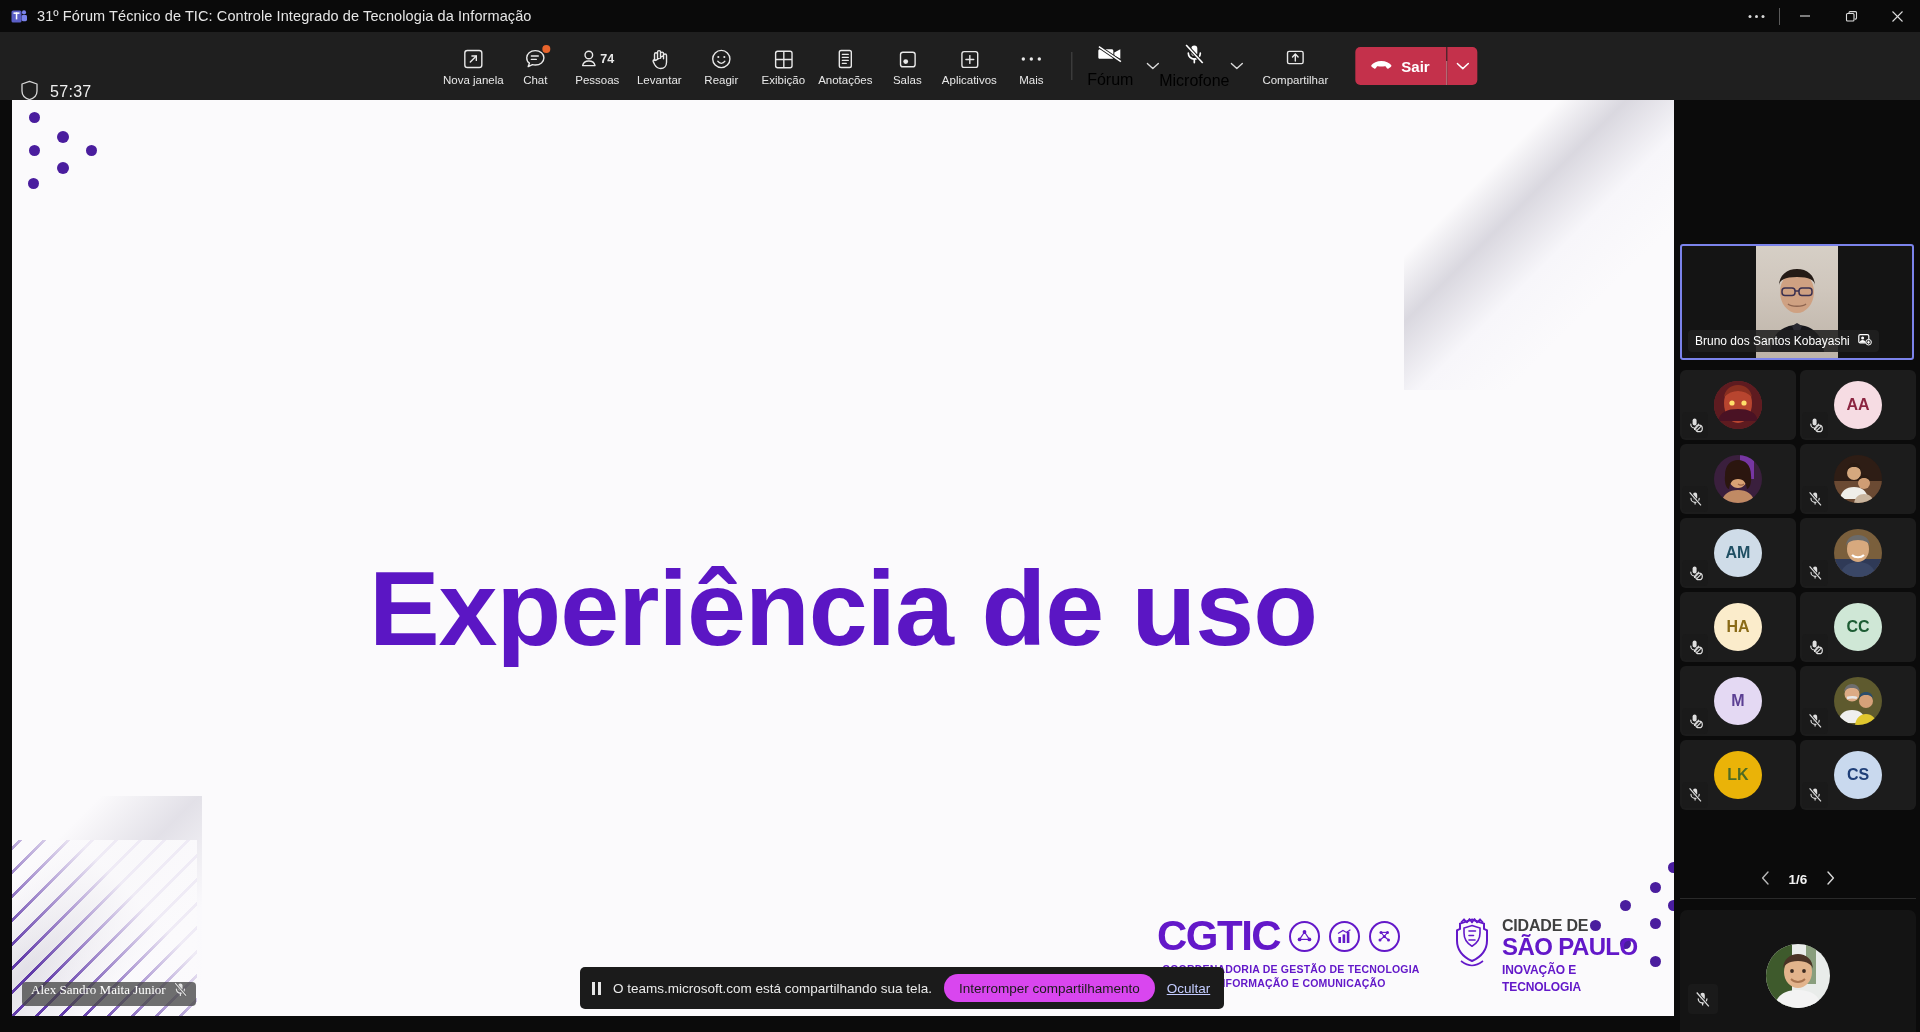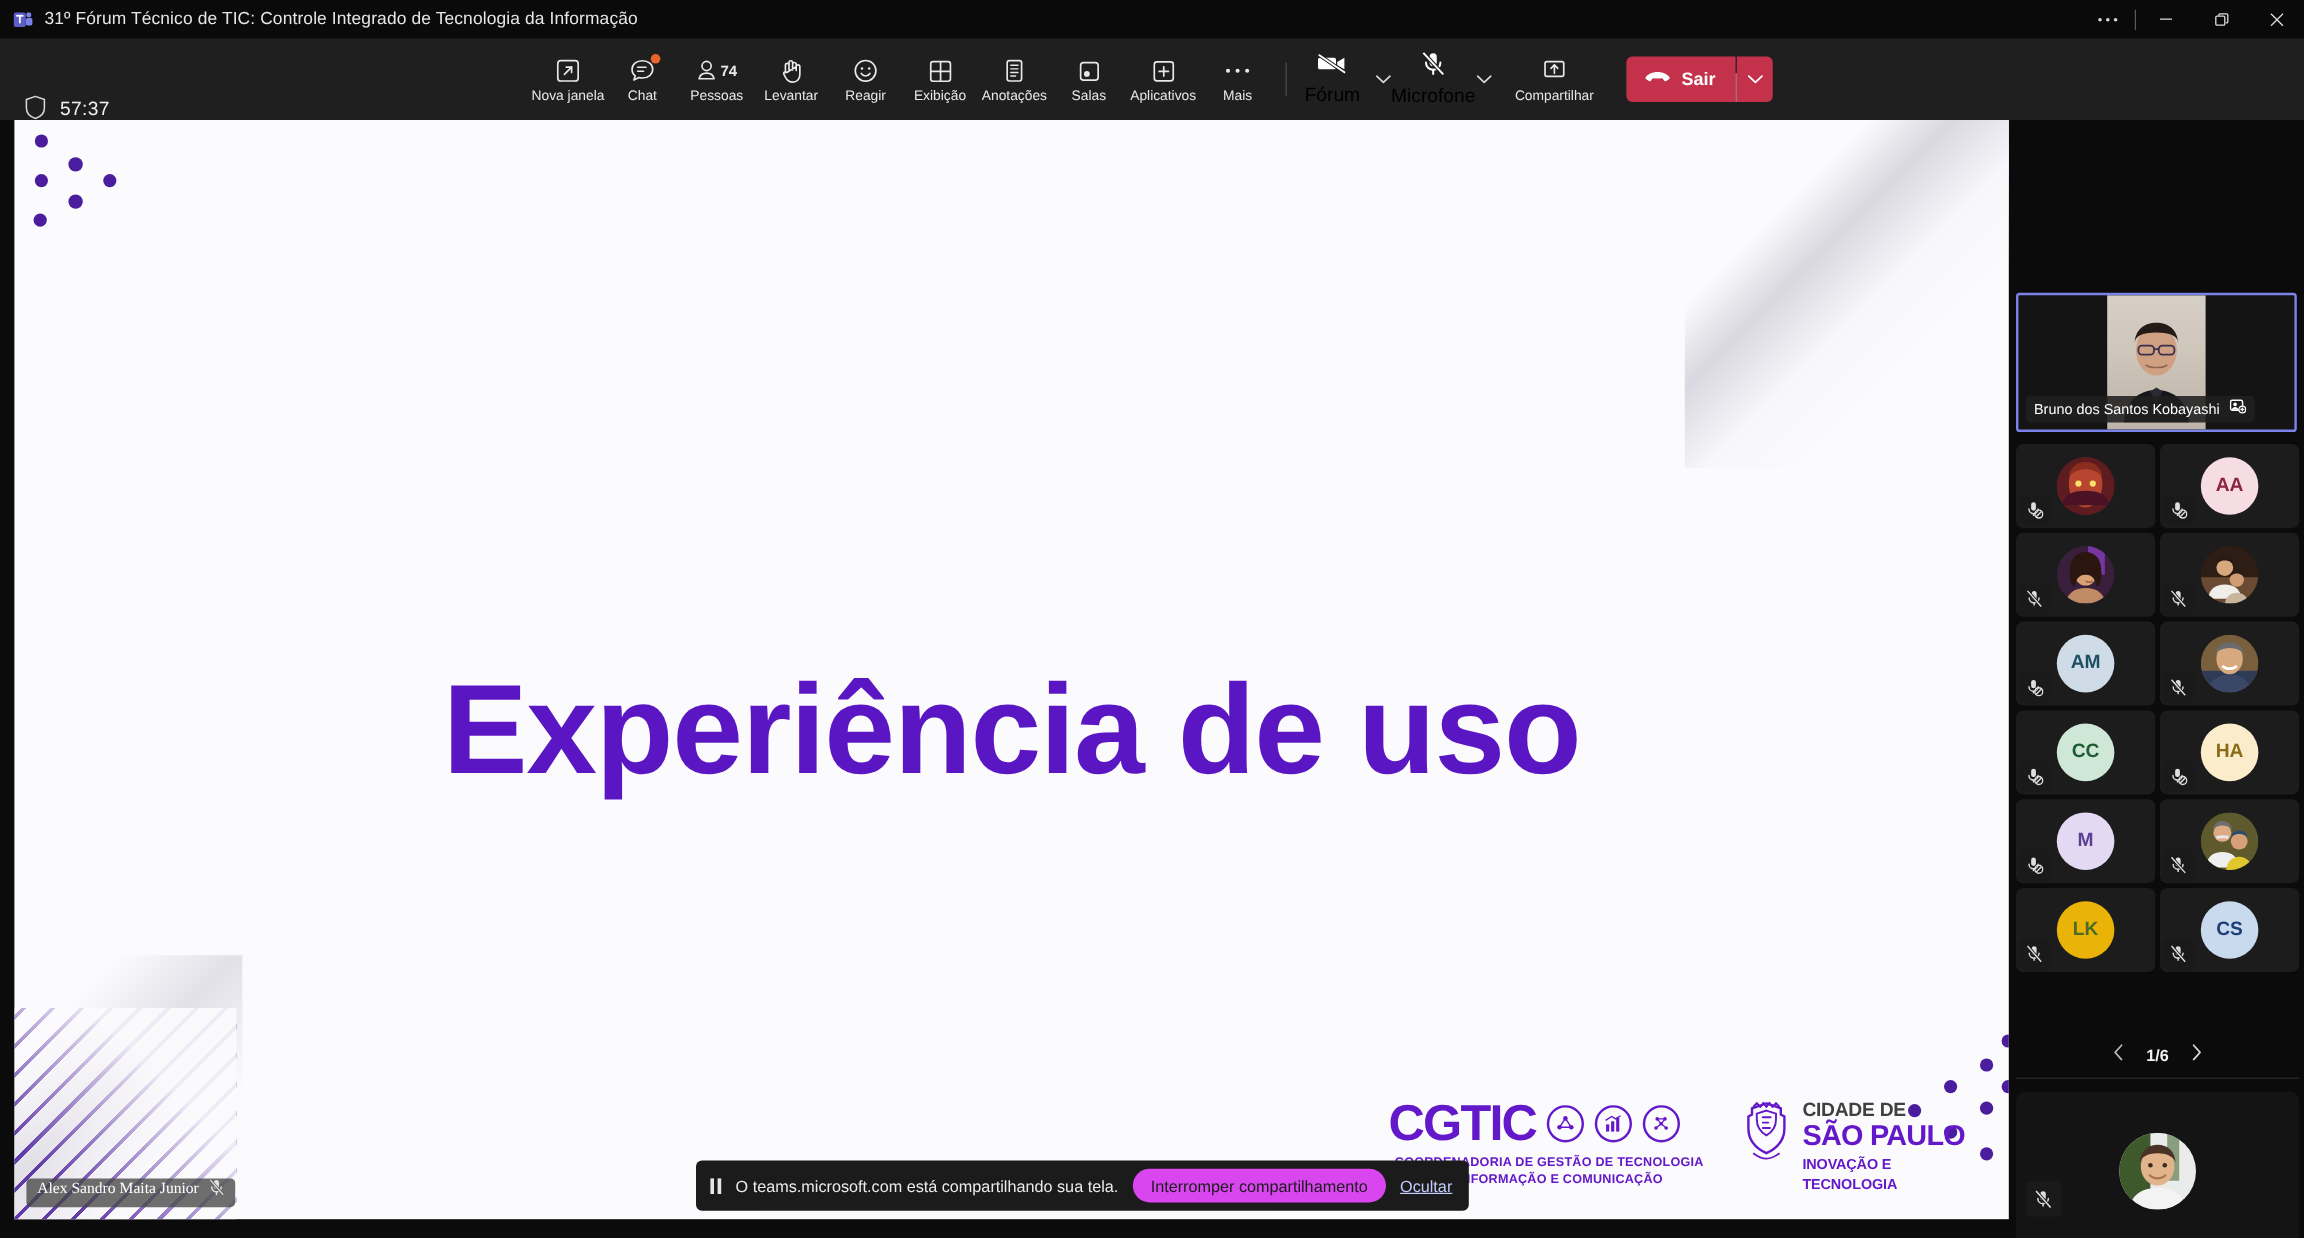--- a/index.html
+++ b/index.html
@@ -635,33 +635,33 @@
               <line x1="7.1" y1="11.3" x2="7.1" y2="13.6" stroke="#dedede" stroke-width="1.2"></line>
               <line x1="1.6" y1="1.4" x2="13" y2="14.4" stroke="#1a1a1a" stroke-width="2.6"></line>
               <line x1="1.6" y1="1.4" x2="13" y2="14.4" stroke="#dedede" stroke-width="1.2"></line>
             </svg>
           </div>
         </div>
       </div>
 
       <div class="grow">
         <div class="cell">
-          <div class="av" style="background:#cfe7d6;color:#1d5c34">CC</div>
+          <div class="av" style="background:#fbeccb;color:#8a6b17">HA</div>
           <div class="micb">
             <svg width="15" height="16" viewBox="0 0 15 16">
               <rect x="4.6" y="1.6" width="4" height="7" rx="2" fill="#dedede"></rect>
               <path d="M2.8 7.2c0 2.1 1.7 3.8 3.8 3.8s3.8-1.7 3.8-3.8" fill="none" stroke="#dedede" stroke-width="1.2" stroke-linecap="round"></path>
               <line x1="6.6" y1="11" x2="6.6" y2="13" stroke="#dedede" stroke-width="1.2"></line>
               <circle cx="11" cy="11.4" r="3.3" fill="none" stroke="#dedede" stroke-width="1.2"></circle>
               <line x1="8.8" y1="13.6" x2="13.2" y2="9.2" stroke="#dedede" stroke-width="1.2"></line>
             </svg>
           </div>
         </div>
         <div class="cell">
-          <div class="av" style="background:#fbeccb;color:#8a6b17">HA</div>
+          <div class="av" style="background:#cfe7d6;color:#1d5c34">CC</div>
           <div class="micb">
             <svg width="15" height="16" viewBox="0 0 15 16">
               <rect x="4.6" y="1.6" width="4" height="7" rx="2" fill="#dedede"></rect>
               <path d="M2.8 7.2c0 2.1 1.7 3.8 3.8 3.8s3.8-1.7 3.8-3.8" fill="none" stroke="#dedede" stroke-width="1.2" stroke-linecap="round"></path>
               <line x1="6.6" y1="11" x2="6.6" y2="13" stroke="#dedede" stroke-width="1.2"></line>
               <circle cx="11" cy="11.4" r="3.3" fill="none" stroke="#dedede" stroke-width="1.2"></circle>
               <line x1="8.8" y1="13.6" x2="13.2" y2="9.2" stroke="#dedede" stroke-width="1.2"></line>
             </svg>
           </div>
         </div>

